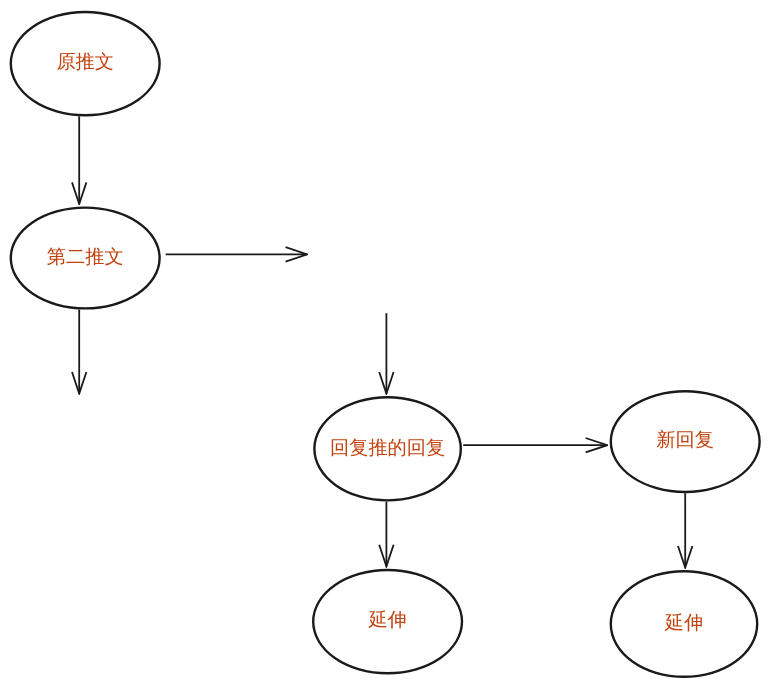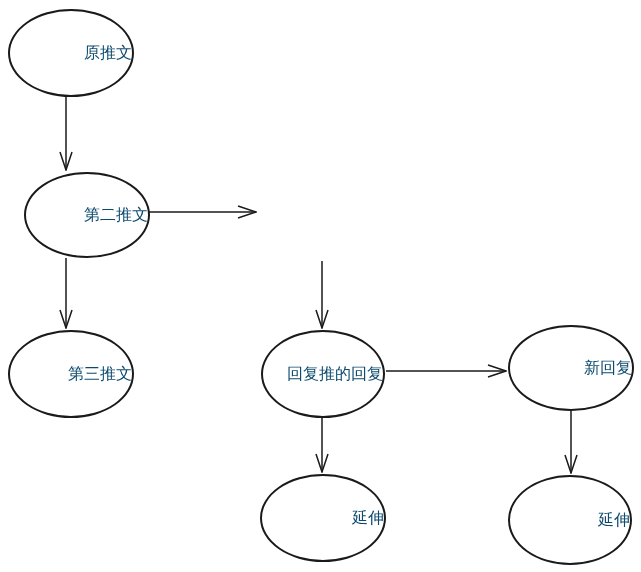--- a/index.html
+++ b/index.html
@@ -23,31 +23,31 @@
     height: 572px;
   }
   .node {
     position: absolute;
     box-sizing: border-box;
     border: 2px solid #1a1a1a;
     border-radius: 50%;
     background: #ffffff;
     display: flex;
     align-items: center;
-    justify-content: flex-end;
+    justify-content: center;
     font-size: 16px;
-    color: #0c4a6e;
+    color: #c2410c;
     text-align: center;
     line-height: 1.2;
     cursor: default;
     white-space: nowrap;
   }
   
   .n1 { left: 8px;   top: 9px;   width: 126px; height: 88px; }
-  .n2 { left: 24px;   top: 172px; width: 126px; height: 86px; }
+  .n2 { left: 8px;   top: 172px; width: 126px; height: 86px; }
   .n3 { left: 8px;   top: 330px; width: 126px; height: 88px; }
   .n4 { left: 258px; top: 172px; width: 128px; height: 88px; }
   .n5 { left: 261px; top: 330px; width: 124px; height: 88px; }
   .n6 { left: 508px; top: 325px; width: 126px; height: 86px; }
   .n7 { left: 260px; top: 474px; width: 126px; height: 88px; }
   .n8 { left: 508px; top: 475px; width: 124px; height: 90px; }
   .edge {
     stroke: #1a1a1a;
     stroke-width: 1.5;
     fill: none;
@@ -74,23 +74,20 @@
   </svg>
 
   <div class="node n1">
     <span>原推文</span>
   </div>
 
   <div class="node n2">
     <span>第二推文</span>
   </div>
 
-  <div class="node n3">
-    <span>第三推文</span>
-  </div>
 
 
   <div class="node n6">
     <span>新回复</span>
   </div>
 
   <div class="node n5">
     <span>回复推的回复</span>
   </div>
 

